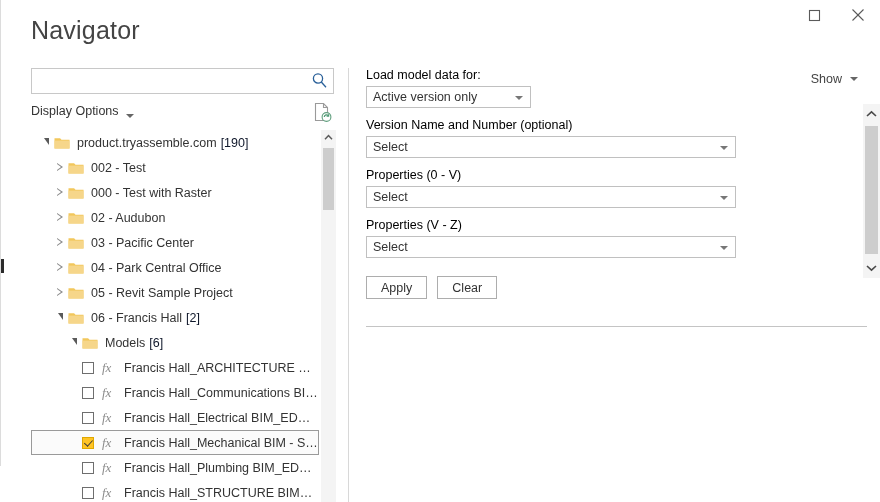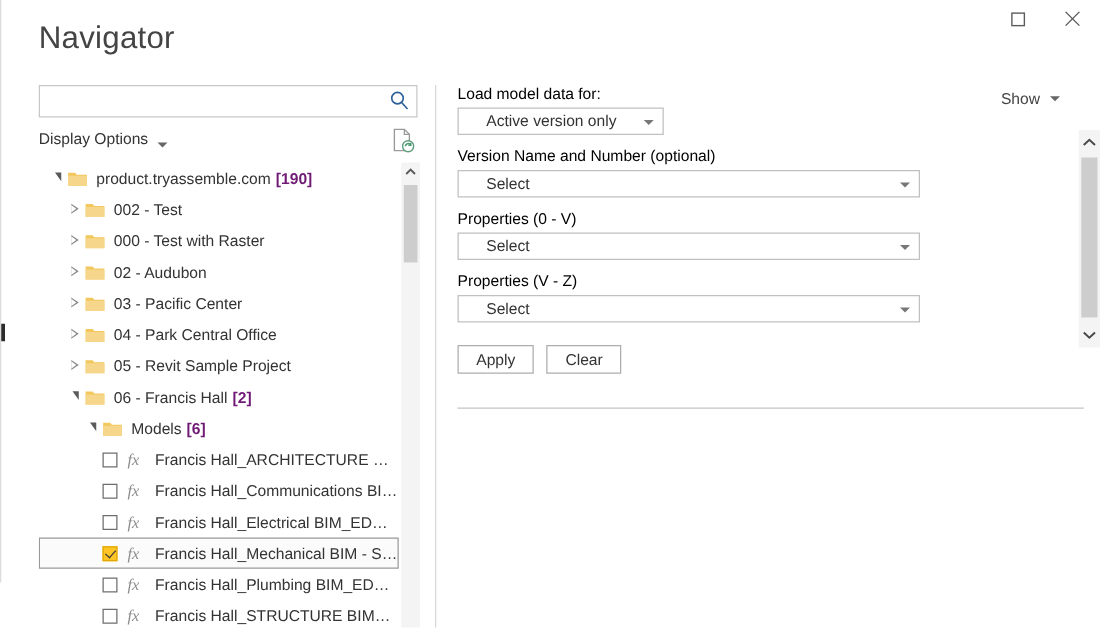--- a/index.html
+++ b/index.html
@@ -217,23 +217,22 @@
     border: solid #3a3a3a;
     border-width: 0 1.8px 1.8px 0;
     transform: rotate(42deg);
   }
   .node-label {
     overflow: hidden;
     text-overflow: ellipsis;
     white-space: nowrap;
   }
   .count {
-    color: #701a75;
+    color: #0f172a;
     margin-left: 4px;
-    font-weight: bold;
   }
   
   .ind-0 { padding-left: 6px; }
   .ind-1 { padding-left: 20px; }
   .ind-2 { padding-left: 34px; }
   .ind-3 { padding-left: 50px; }
   
   .tree-scroll {
     position: absolute;
     right: 0;
@@ -267,21 +266,21 @@
   }
   
   .right-pane {
     position: absolute;
     left: 365px;
     top: 68px;
     width: 480px;
   }
   .show-row {
     position: absolute;
-    right: 32px;
+    right: 22px;
     top: 72px;
     display: flex;
     align-items: center;
     gap: 8px;
     font-size: 12.5px;
     color: #444444;
     cursor: default;
     justify-content: flex-end;
   }
   .field-label {
@@ -293,21 +292,21 @@
   .field-label.first { margin-top: 0; }
   .select-box {
     position: relative;
     height: 22px;
     border: 1px solid #c0c0c0;
     background: #ffffff;
     display: flex;
     align-items: center;
     font-size: 12.5px;
     color: #333333;
-    padding-left: 22px;
+    padding-left: 6px;
     box-sizing: border-box;
     cursor: default;
   }
   .select-box .sel-caret {
     position: absolute;
     right: 7px;
     top: 9px;
     width: 0; height: 0;
     border-left: 4px solid transparent;
     border-right: 4px solid transparent;

